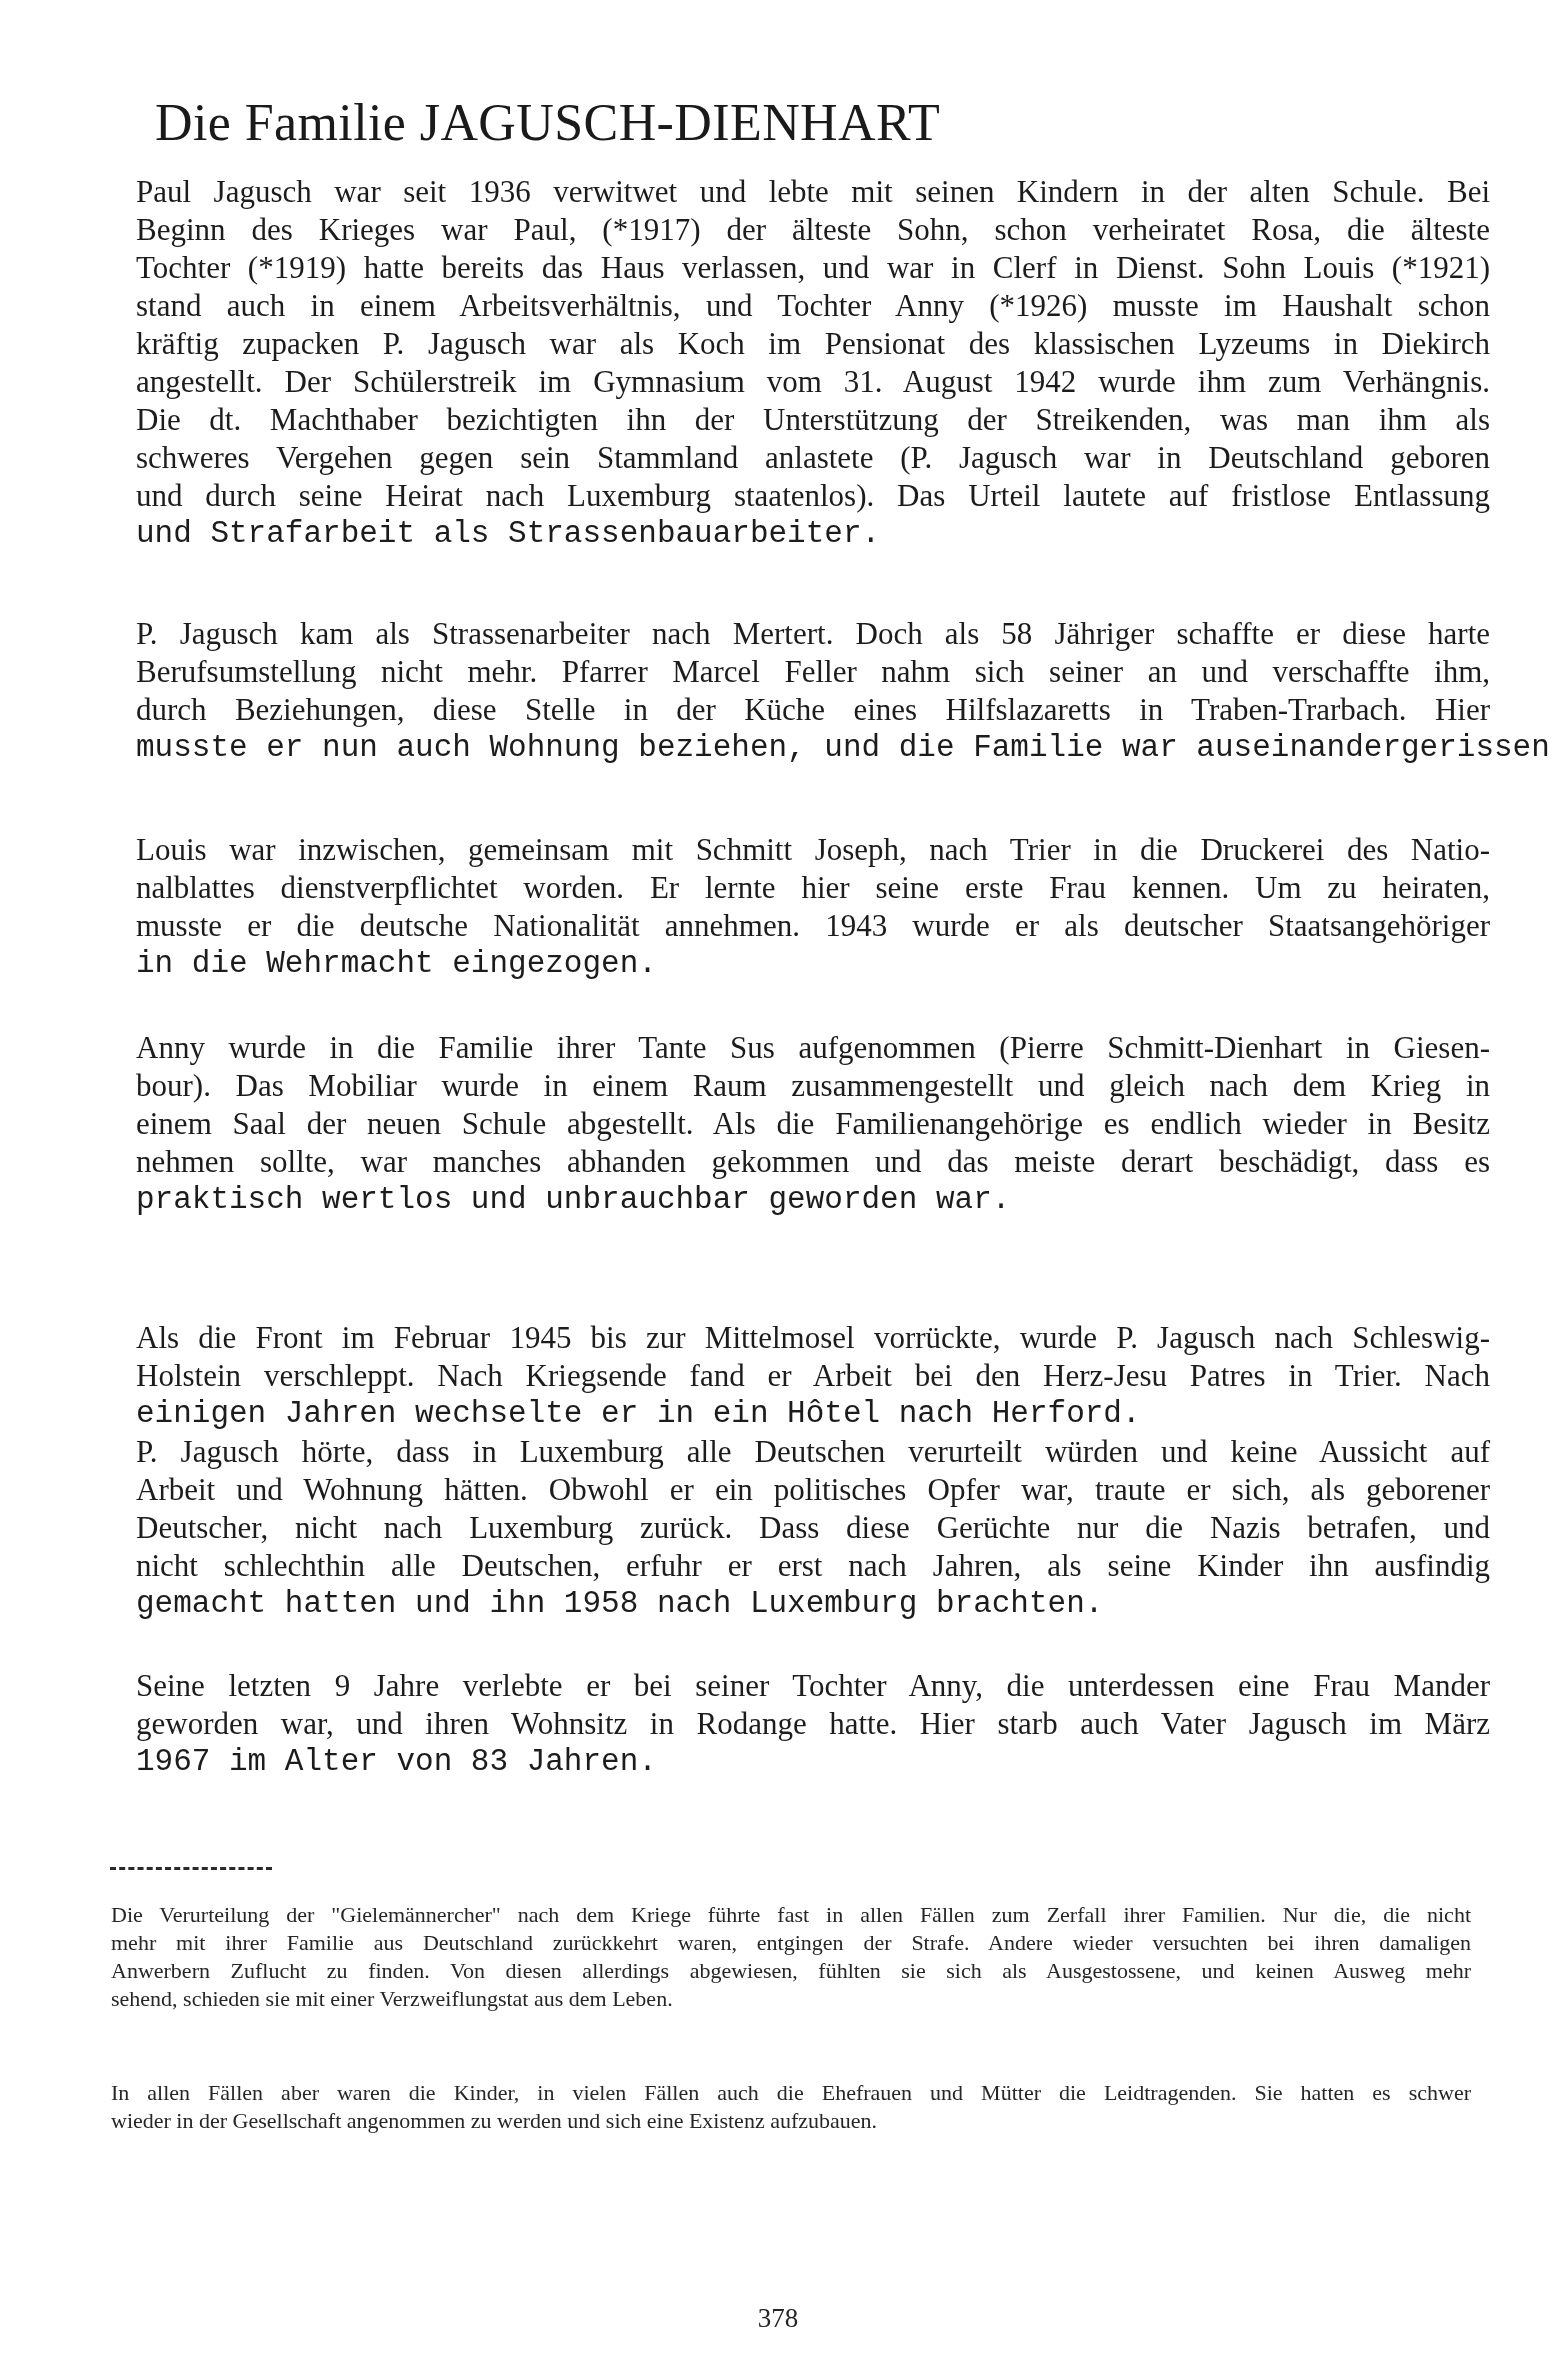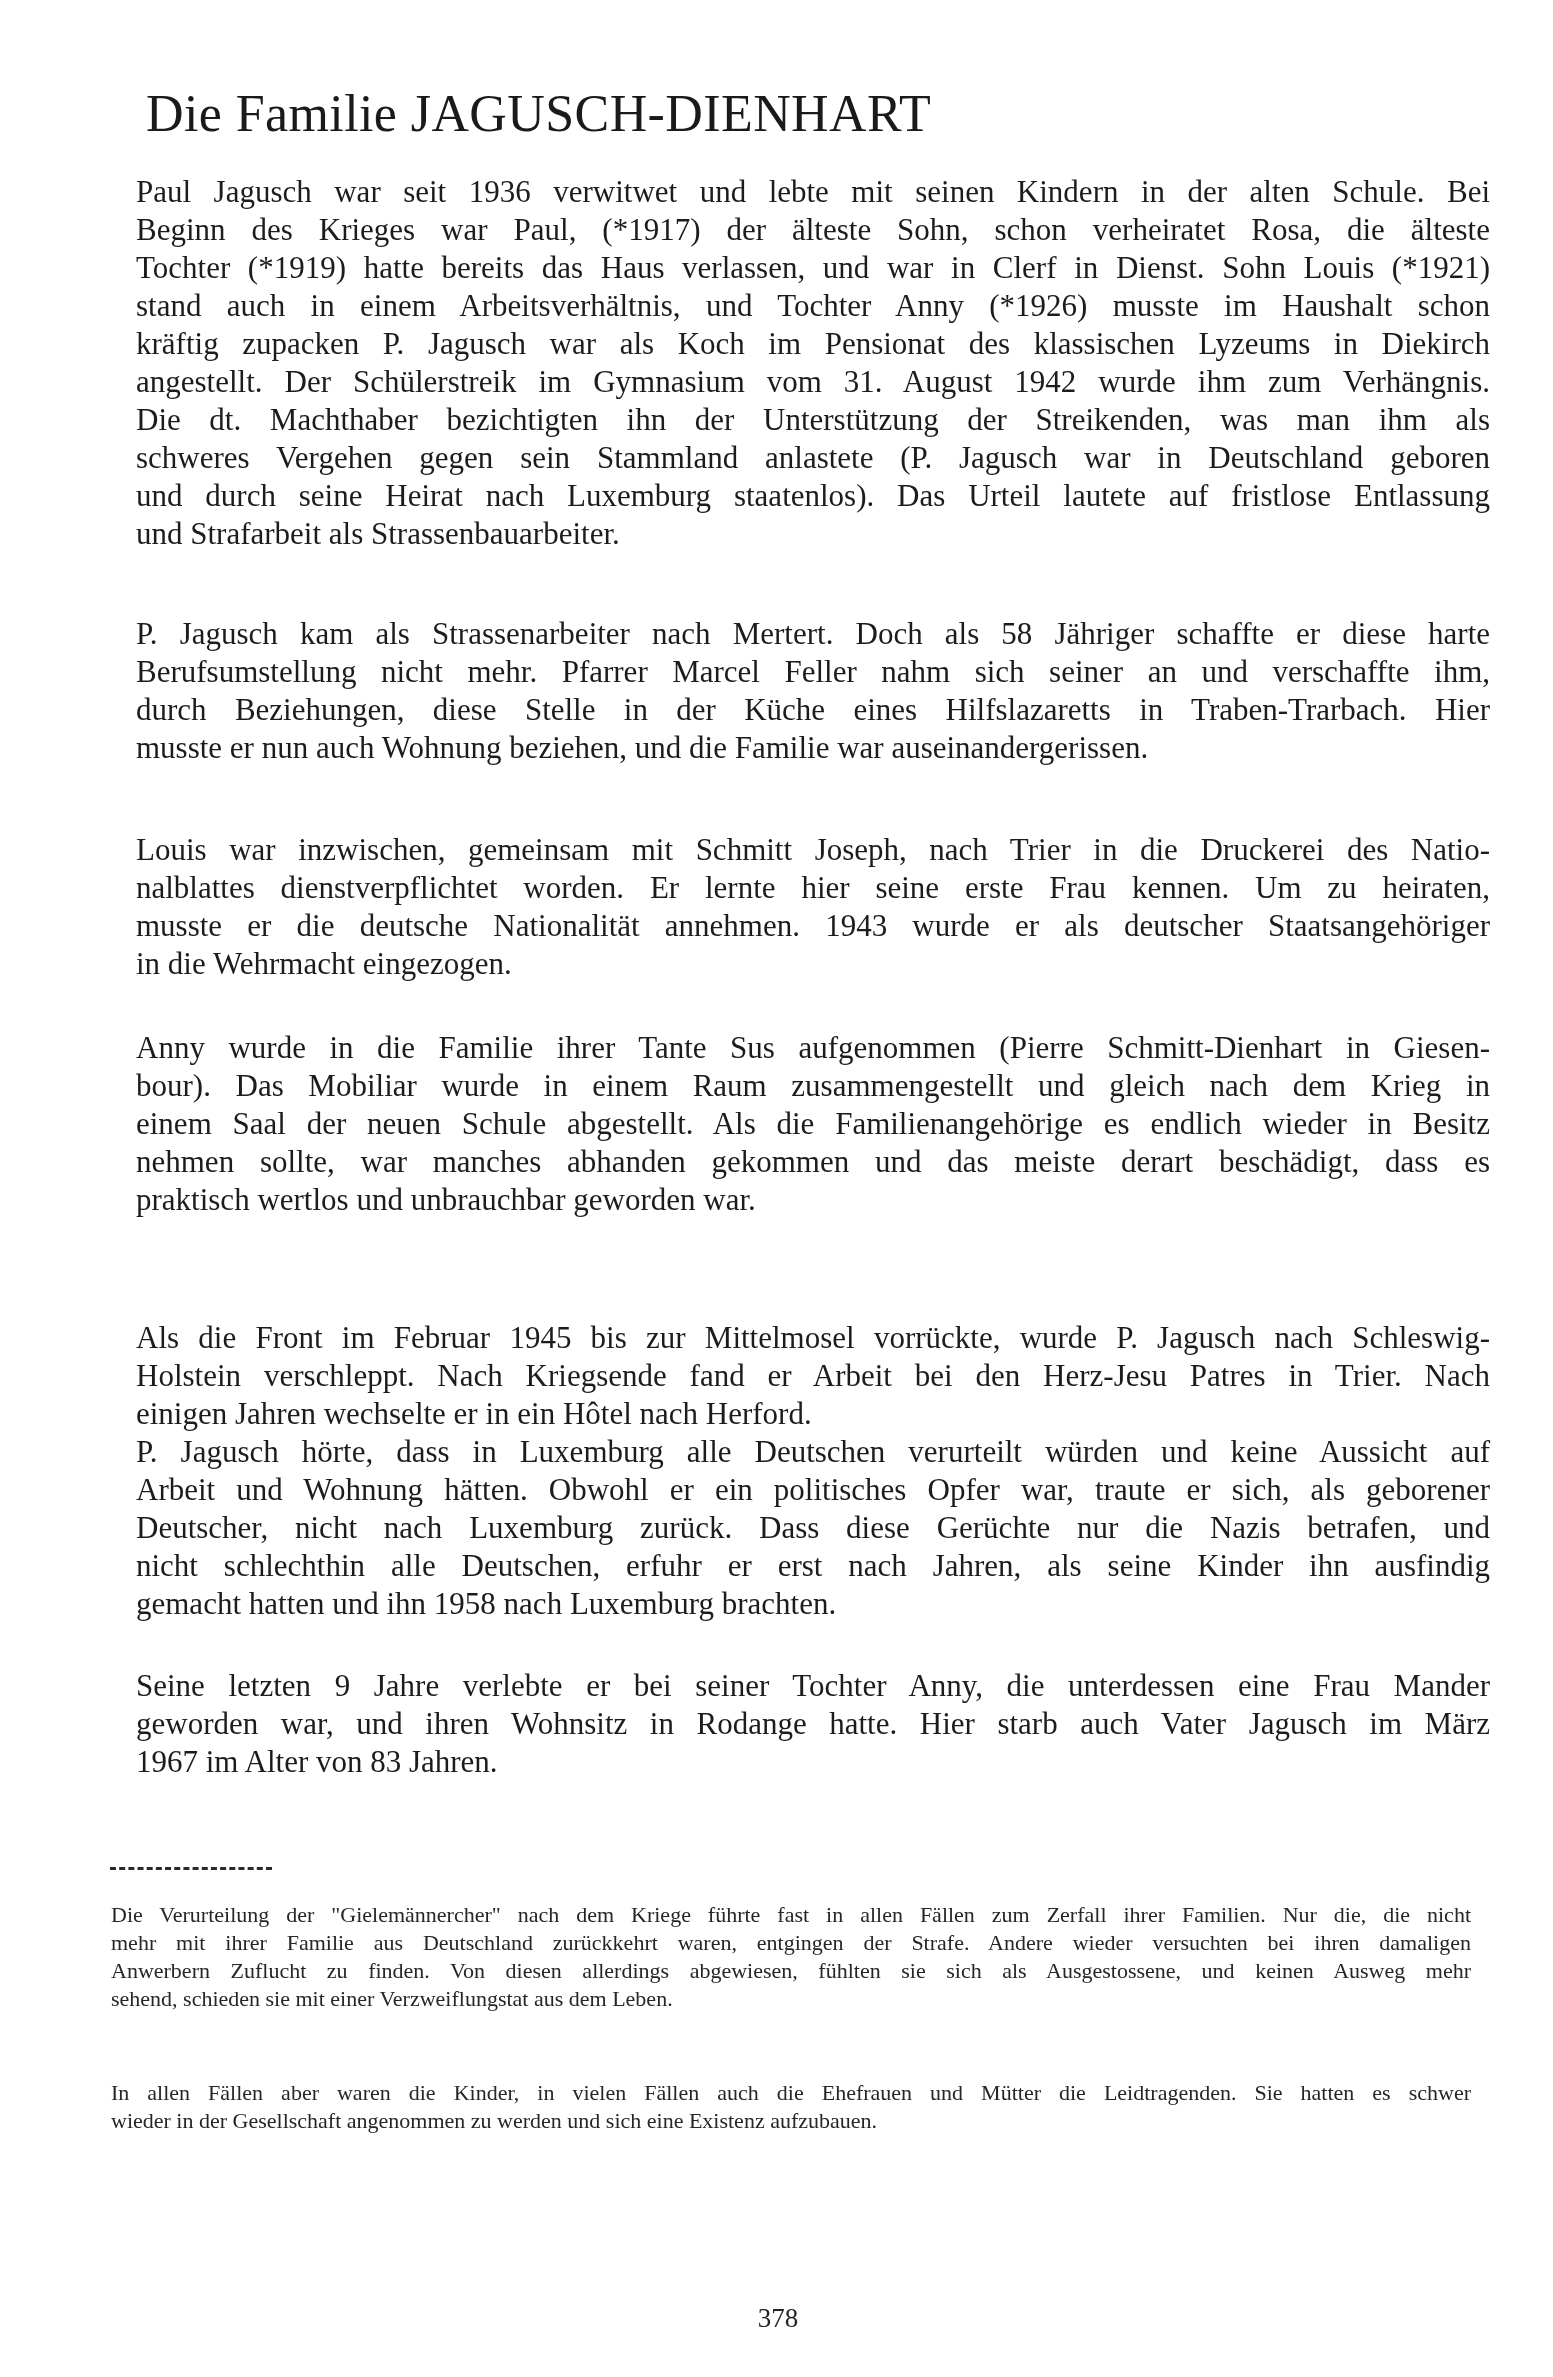--- a/index.html
+++ b/index.html
@@ -19,21 +19,21 @@
       position: absolute;
       left: 0;
       top: 0;
       width: 1554px;
       height: 2377px;
     }
     .title {
       position: absolute;
       left: 138px;
       top: 76px;
-      margin: 8px;
+      margin: 17px;
       font-size: 52px;
       font-weight: normal;
       letter-spacing: 0.4px;
       color: #1a1a1a;
       white-space: nowrap;
       font-family: Liberation Serif, serif;
     }
     .body-text {
       position: absolute;
       left: 136px;
@@ -46,20 +46,21 @@
       color: #1c1c1c;
     }
     .body-text .line {
       display: block;
       text-align: justify;
       text-align-last: justify;
       white-space: nowrap;
     }
     .body-text .line.last {
       text-align-last: left;
+      font-family: Liberation Mono, monospace;
     }
     .footnote-rule {
       position: absolute;
       left: 110px;
       top: 1867px;
       width: 162px;
       height: 0;
       border-top: 3px dashed #2a2a2a;
     }
     .footnote {

